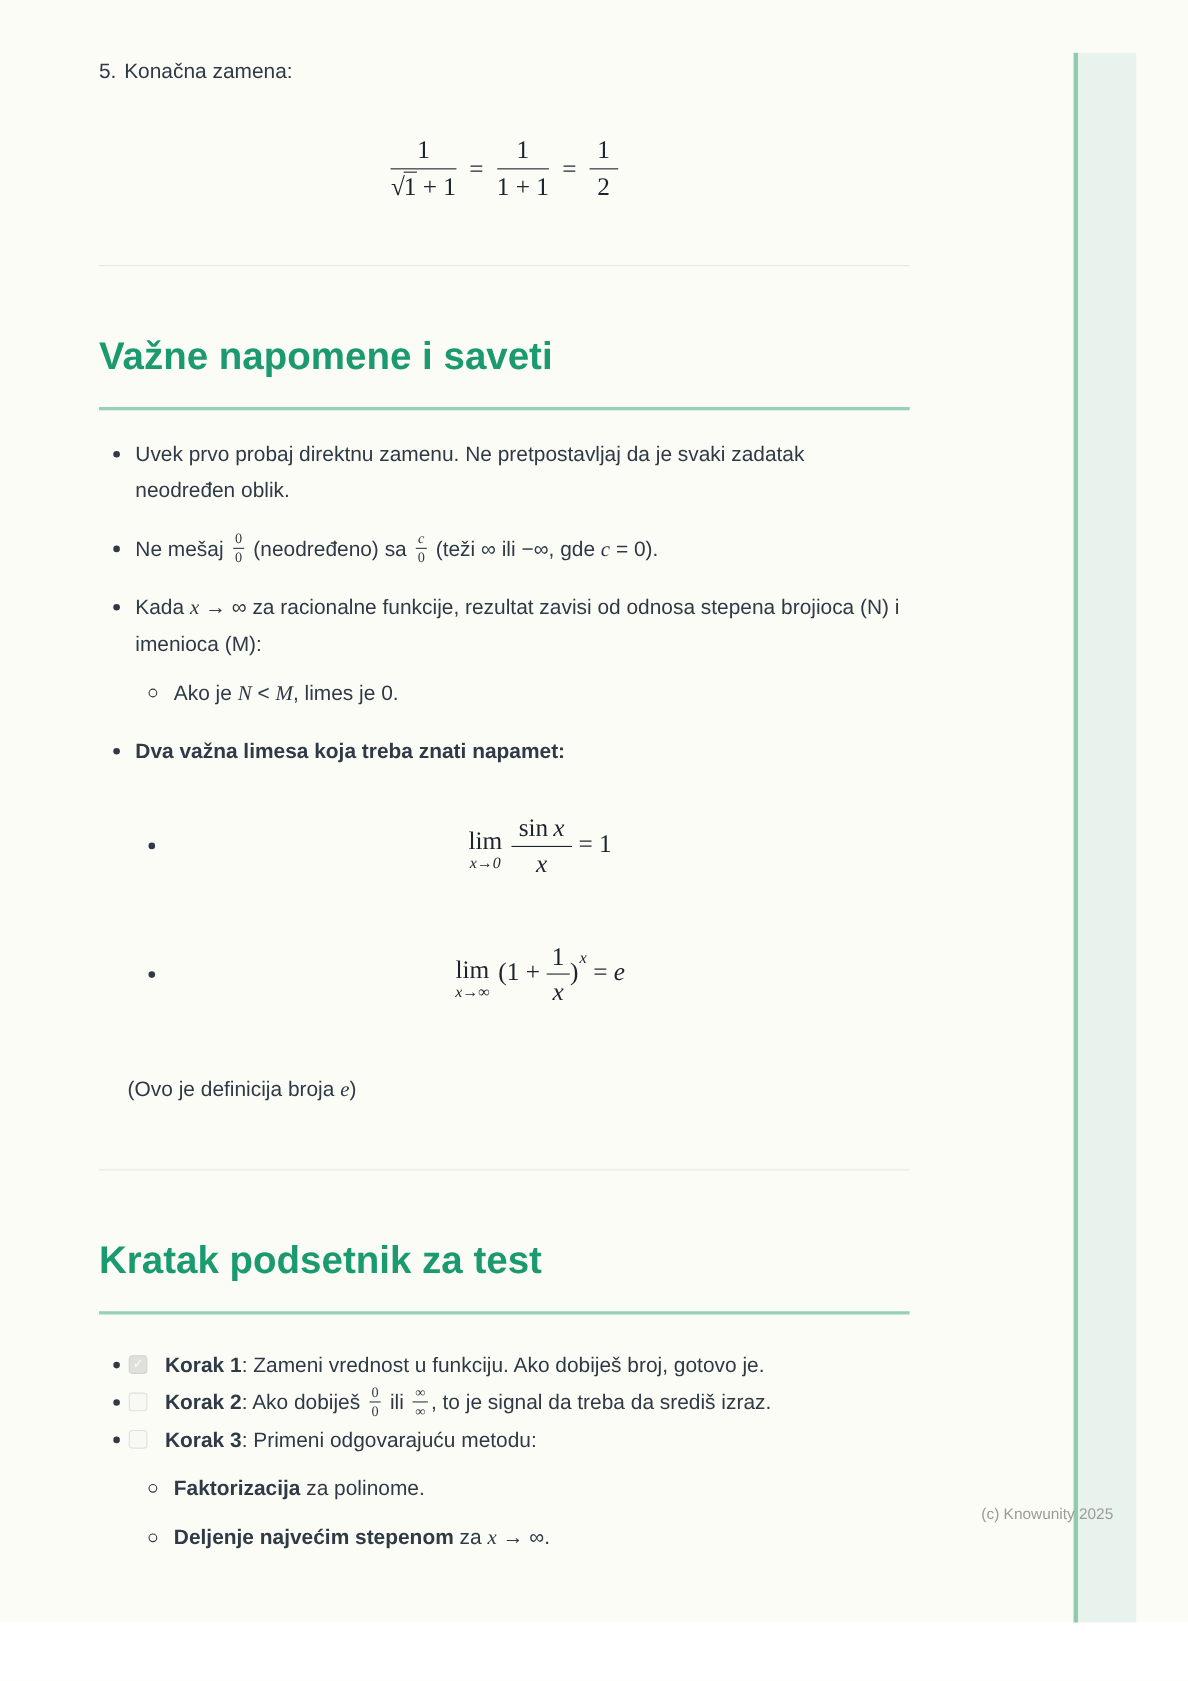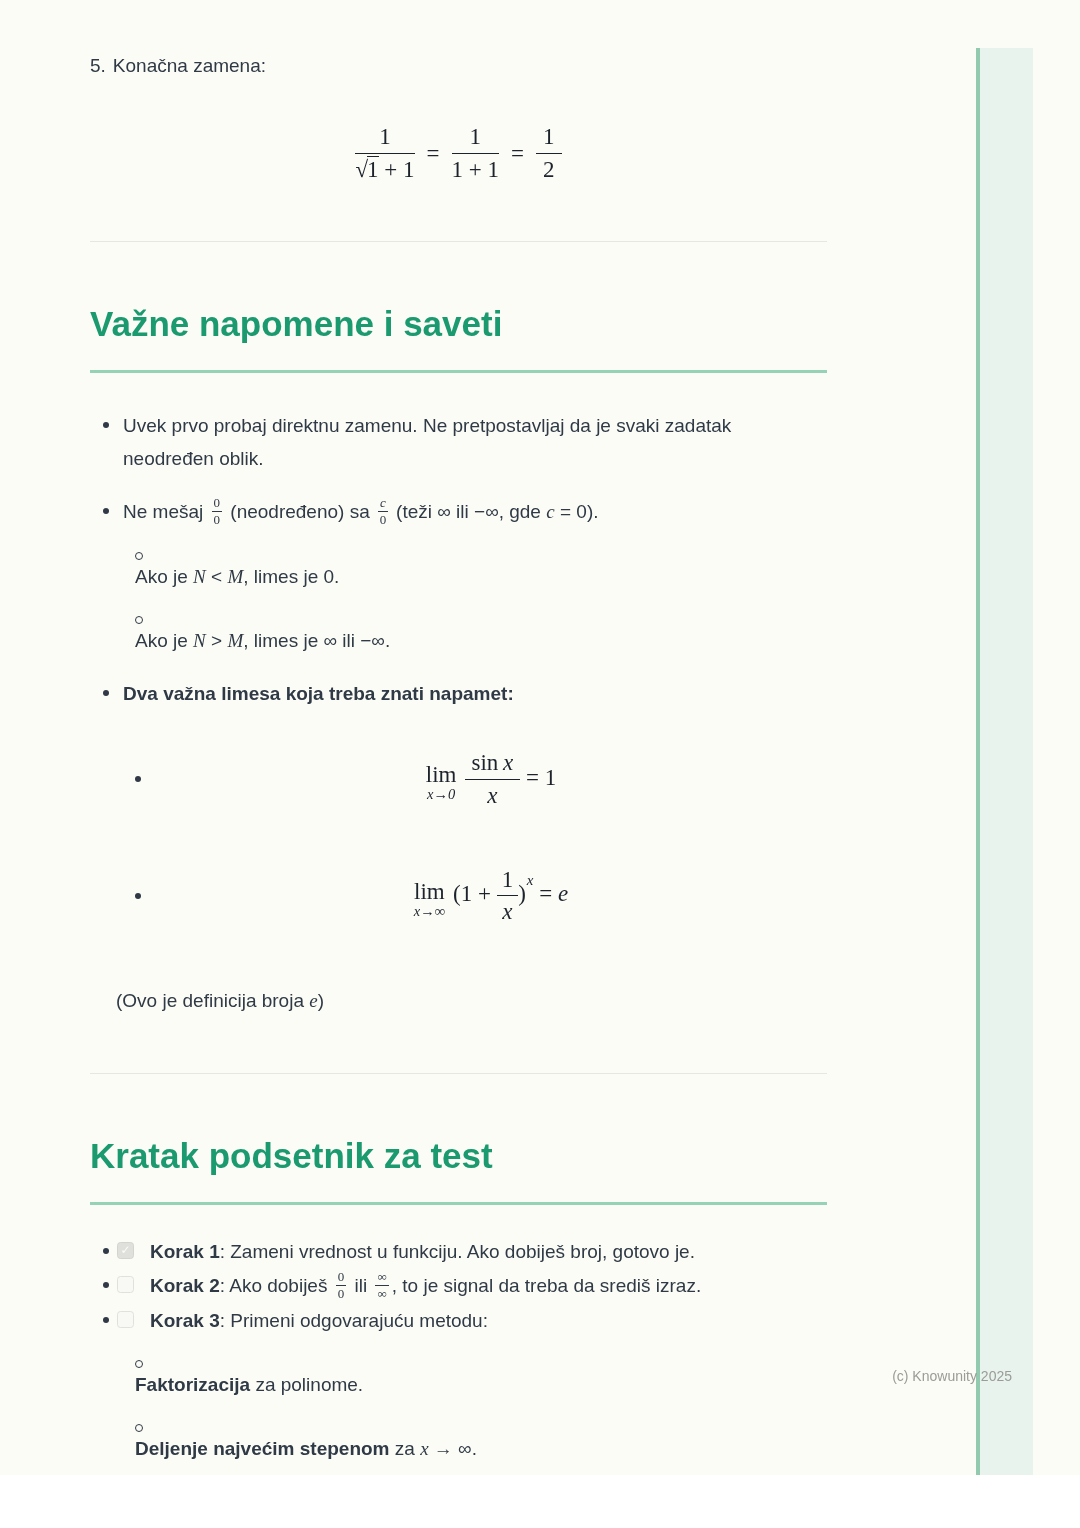--- a/index.html
+++ b/index.html
@@ -55,22 +55,22 @@
   
   .h2{
     margin-top:62px;
     color:var(--accent);
     font-size:35px;font-weight:600;letter-spacing:0;
     padding-bottom:26px;border-bottom:3px solid var(--underline);
   }
   
   .row{display:flex;align-items:flex-start;line-height:1.75;}
   .row.lvl1{padding-left:13px;margin-top:20px;}
-  .row.lvl2{padding-left:45px;margin-top:11px;flex-direction:column;}
-  .row.first{margin-top:36px;justify-content:flex-end;}
+  .row.lvl2{padding-left:45px;margin-top:11px;}
+  .row.first{margin-top:24px;justify-content:flex-end;}
   .dot{flex:0 0 6px;width:6px;height:6px;border-radius:50%;background:var(--ink);margin-top:13px;margin-right:14px;}
   .circle{flex:0 0 8px;width:8px;height:8px;border-radius:50%;border:1.5px solid var(--ink);margin-top:12px;margin-right:15px;}
   .li-text{flex:1;}
   .bold{font-weight:700;}
   
   .mvar{font-family:"Liberation Serif","DejaVu Serif",serif;font-style:italic;}
   .ifrac{display:inline-flex;flex-direction:column;text-align:center;vertical-align:middle;
          font-family:"Liberation Serif","DejaVu Serif",serif;font-size:13px;line-height:1.15;margin:0 3px;position:relative;top:-1px;}
   .ifrac-n{border-bottom:1px solid var(--ink);padding:0 2px;}
   .ifrac-d{padding-top:0.5px;}
@@ -141,31 +141,31 @@
       <span class="dot"></span>
       <div class="li-text"><span>Ne mešaj </span><span class="ifrac">
             <span class="ifrac-n">0</span>
             <span class="ifrac-d">0</span>
           </span><span> (neodređeno) sa </span><span class="ifrac">
             <span class="ifrac-n mvar">c</span>
             <span class="ifrac-d">0</span>
           </span><span> (teži ∞ ili −∞, gde </span><span class="mvar">c</span><span> = 0).</span></div>
     </div>
 
+    <div class="row lvl1">
+      <span class="dot"></span>
+      <div class="li-text"><span>Kada </span><span class="mvar">x</span><span> → ∞ za racionalne funkcije, rezultat zavisi od odnosa stepena brojioca (N) i imenioca (M):</span></div>
+    </div>
 
     <div class="row lvl2">
       <span class="circle"></span>
       <div class="li-text"><span>Ako je </span><span class="mvar">N</span><span> &lt; </span><span class="mvar">M</span><span>, limes je 0.</span></div>
     </div>
 
 
-    <div class="row lvl2">
-      <span class="circle"></span>
-      <div class="li-text"><span>Ako je </span><span class="mvar">N</span><span> &gt; </span><span class="mvar">M</span><span>, limes je ∞ ili −∞.</span></div>
-    </div>
 
     <div class="row lvl1">
       <span class="dot"></span>
       <div class="li-text bold"><span>Dva važna limesa koja treba znati napamet:</span></div>
     </div>
 
     <div class="frow frow1">
       <span class="dot"></span>
       <div class="fcontent">
         <span class="limstack"><span class="limword">lim</span><span class="limsub">x→0</span></span><span class="bfrac"><span class="bfrac-n"><span>sin</span> <span class="mvar">x</span></span><span class="bfrac-d mvar">x</span></span>&nbsp;<span>= 1</span>

